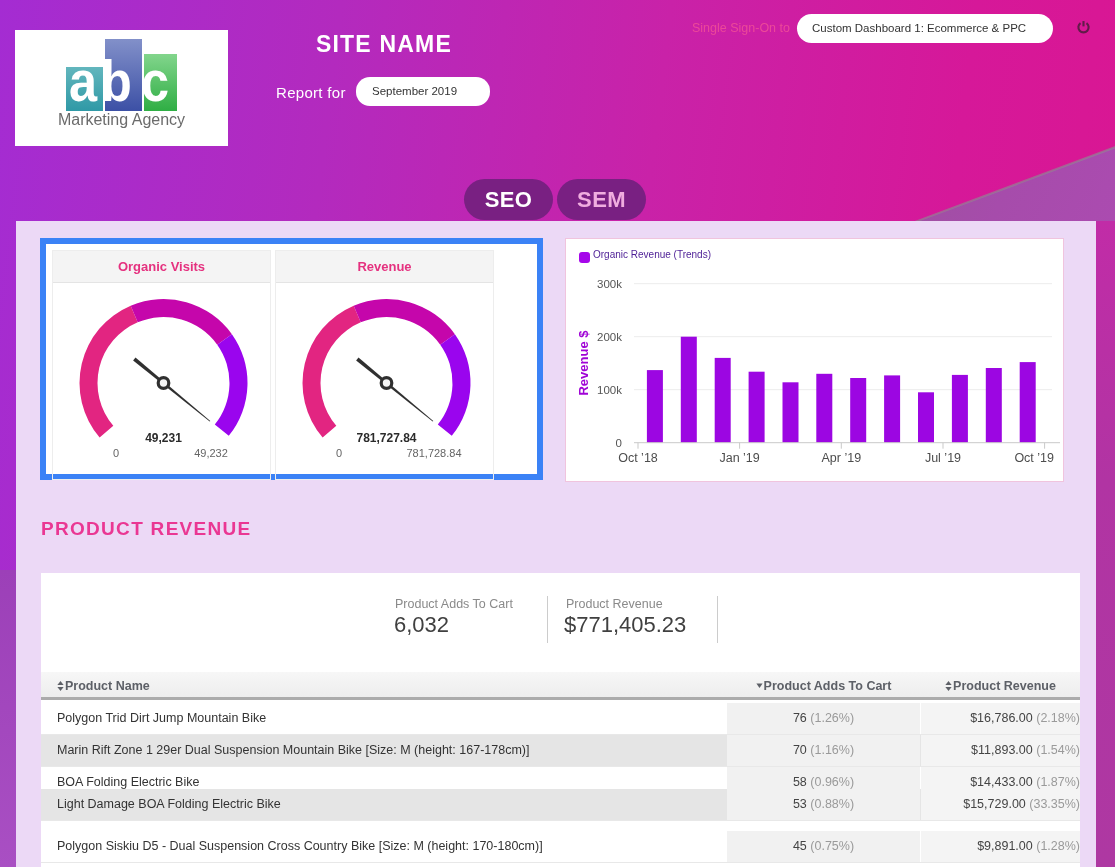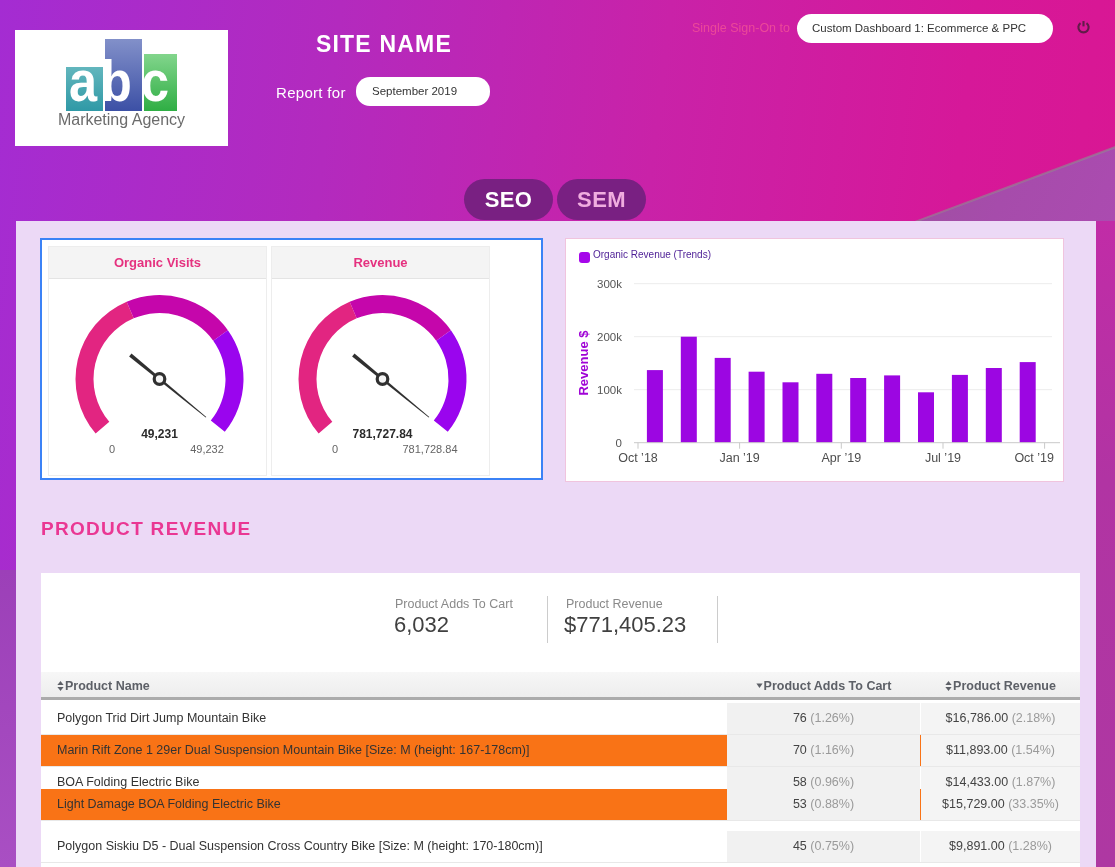--- a/index.html
+++ b/index.html
@@ -38,21 +38,21 @@
 
 .btn { position:absolute; top:164px; width:89px; height:41px; border-radius:20.5px; background:#792082; color:#fff; font-size:22px; font-weight:bold; letter-spacing:0.4px; text-align:center; line-height:41px;margin-top:15px; }
 .btn.seo { left:464px; }
 .btn.sem { left:557px; color:#f0addf; }
 .lstrip { position:absolute; left:0; top:570px; width:16px; height:297px; background:linear-gradient(#9c40b8, #a94fc3); }
 .rstrip { position:absolute; left:1096px; top:221px; width:19px; height:646px; background:linear-gradient(#c12ca7, #b134a3 40%, #ae38a2); }
 
 .panel { position:absolute; left:16px; top:221px; width:1080px; height:646px; background:#ecd9f6; }
 
 .card { position:absolute; background:#fff; }
-.gauges { left:40px; top:238px; width:503px; height:242px; border:2px solid #3b82f6; }
+.gauges { left:40px; top:238px; width:503px; height:242px; border:6px solid #3b82f6; }
 .gpanel { position:absolute; top:6px; width:219px; height:230px; border:1px solid #ededed; }
 .gpanel.g1 { left:6px; }
 .gpanel.g2 { left:229px; }
 .ghead { height:32px; background:#f4f4f4; border-bottom:1px solid #e4e4e4; text-align:center; line-height:32px; color:#e5317f; font-size:13px; font-weight:bold; }
 .gsvg { position:absolute; left:0; top:32px; }
 .chart { left:565px; top:238px; width:499px; height:244px; border:1px solid #f0c4de; }
 .legend-marker { position:absolute; left:13px; top:13px; width:11px; height:11px; border-radius:3px; background:#a607ea; }
 .legend-text { position:absolute; left:27px; top:10px; font-size:10px; color:#4c1d95; }
 .chartsvg { position:absolute; left:0; top:0; }
 
@@ -62,23 +62,23 @@
 .sum-label { position:absolute; font-size:12.5px; color:#8a8a8a; }
 .sum-value { position:absolute; font-size:22px; color:#404040; }
 .sum-div { position:absolute; top:23px; width:1px; height:47px; background:#ccc; }
 .thead { position:absolute; left:0; top:99px; width:1039px; height:28px; background:linear-gradient(#f7f7f7,#ededed); border-bottom:3px solid #ababab; }
 .th { position:absolute; top:0; height:28px; line-height:28px; font-size:12.5px; font-weight:bold; color:#5d6067; }
 .th svg { margin-right:1px; }
 .trow { position:absolute; left:0; width:1039px; height:32px; border-bottom:1px solid #e8e8e8; background:#fff; }
 .tname { position:absolute; left:16px; top:0; line-height:31px; font-size:12.5px; color:#333; }
 .tcell { position:absolute; top:0; height:31px; line-height:31px; font-size:12.5px; color:#444; text-align:center; }
 .c2 { left:686px; width:193px; background:#f1f1f1; }
-.c3 { left:880px; width:159px; background:#f4f4f4; }
+.c3 { left:880px; width:159px; background:#f4f4f4;text-align:right; }
 .pct { color:#9a9a9a; }
-.alt { background:#f97316; }
+.alt { background:#e5e5e5; }
 </style>
 </head>
 <body>
 <div class="facet"></div>
 <div class="facetline"></div>
 <div class="logo">
   <div class="bar teal"></div>
   <div class="bar blue"></div>
   <div class="bar green"></div>
   <div class="abc-l" style="left:54px;">a</div>

